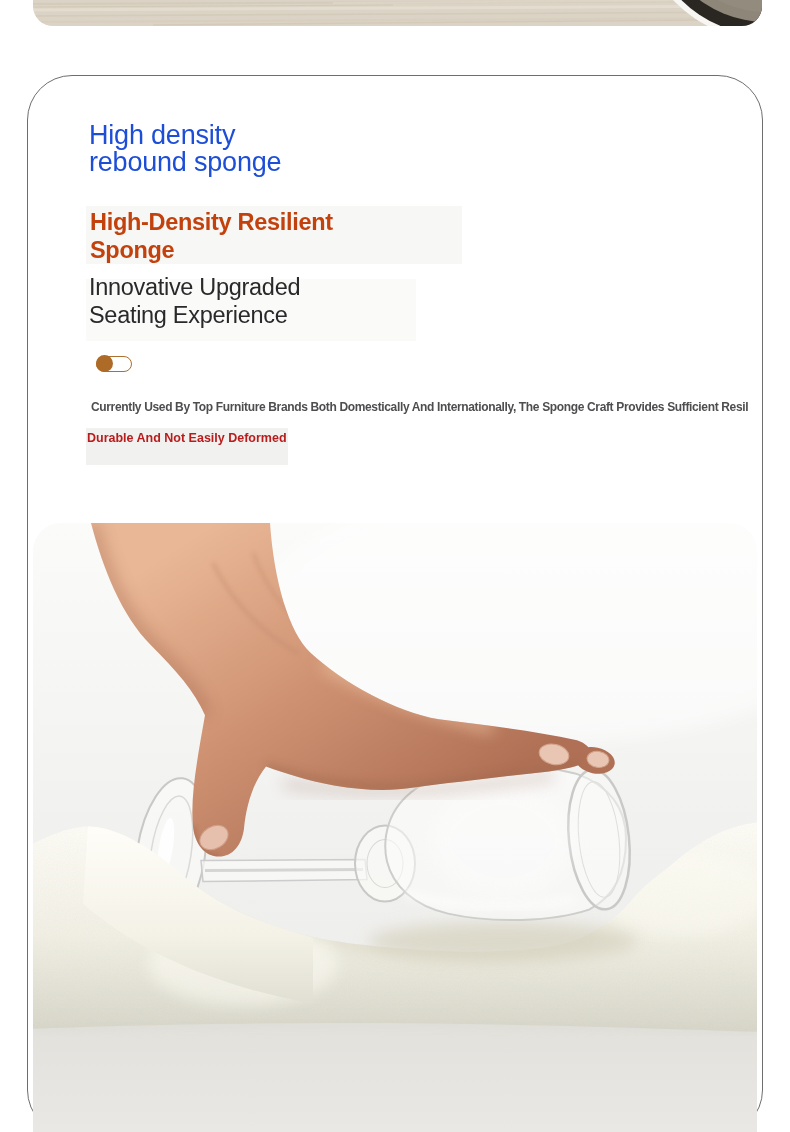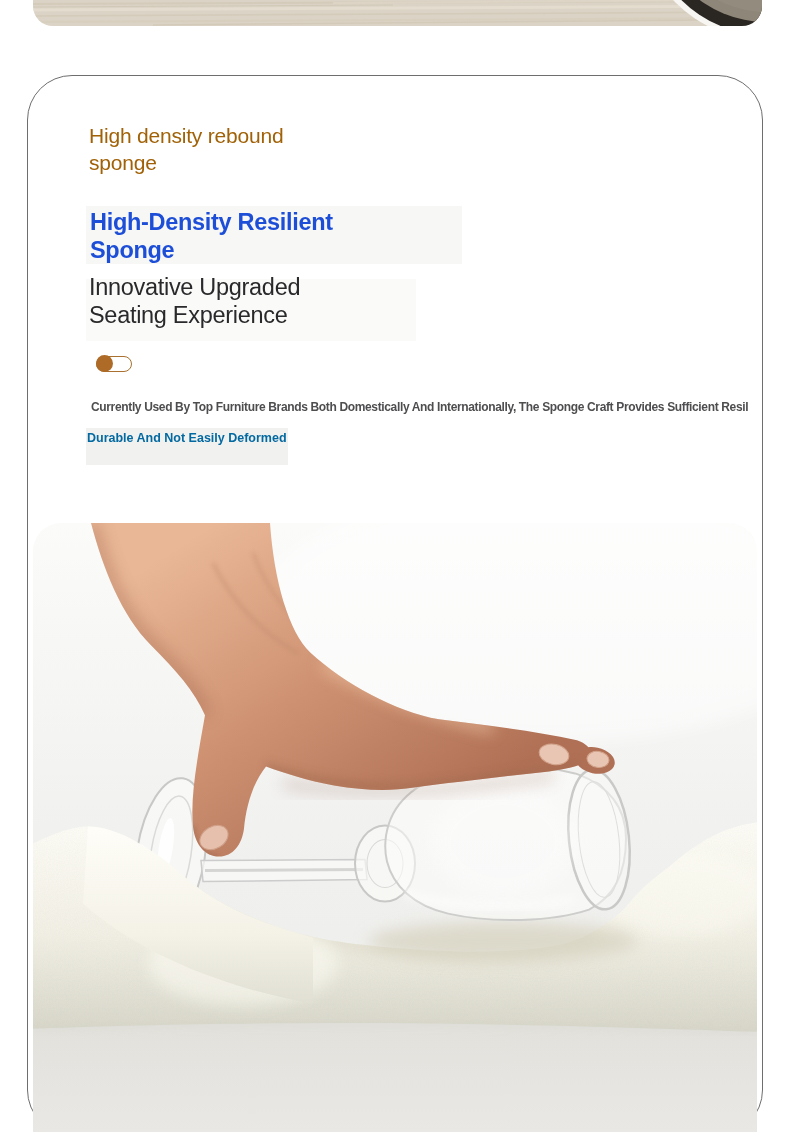--- a/index.html
+++ b/index.html
@@ -11,38 +11,38 @@
   .strip{position:absolute;left:33px;top:0;width:729px;height:26px;
          border-radius:0 0 20px 20px;overflow:hidden;}
   .strip svg{display:block;width:100%;height:100%;}
 
   
   .card{position:absolute;left:27px;top:75px;width:736px;height:1060px;
         box-sizing:border-box;border:1px solid #6e6e6e;border-radius:45px;
         background:#fff;}
 
   .subtitle{position:absolute;left:61px;top:46px;width:222px;
-            font-size:21px;line-height:27px;color:#a16207;letter-spacing:-.2px;}
+            font-size:27px;line-height:27px;color:#1d4ed8;letter-spacing:-.2px;}
   .hl1{position:absolute;left:58px;top:130px;width:376px;height:58px;background:#f7f7f5;}
   .hl2{position:absolute;left:58px;top:203px;width:330px;height:62px;background:#fafaf8;}
   .h-accent{position:absolute;left:62px;top:132px;width:322px;
             font-size:23.5px;font-weight:bold;line-height:28px;letter-spacing:-.3px;}
   .h-main{position:absolute;left:61px;top:197px;width:280px;
           font-size:23.5px;font-weight:normal;line-height:28px;color:#29292b;letter-spacing:-.3px;}
 
   .toggle{position:absolute;left:68px;top:280px;width:34px;height:14px;
           border:1.5px solid #a9702f;border-radius:9px;}
   .toggle .knob{position:absolute;left:-1px;top:-2px;width:17px;height:17px;
           border-radius:50%;background:#ae6b28;}
 
   .para{position:absolute;left:63px;top:324px;width:1100px;white-space:nowrap;
         font-size:12px;font-weight:700;letter-spacing:-.35px;color:#4e4e50;}
   .note{position:absolute;left:58px;top:352px;width:202px;height:37px;
         box-sizing:border-box;background:#f1f1ef;padding:3px 0 15px 1px;
-        font-size:12.5px;font-weight:700;line-height:15px;color:#0369a1;}
+        font-size:12.5px;font-weight:700;line-height:15px;color:#b91c1c;}
 
   
   .photo{position:absolute;left:33px;top:523px;width:724px;height:610px;
          border-radius:28px 28px 0 0;overflow:hidden;}
   .photo svg{display:block;width:100%;height:100%;}
 </style>
 </head>
 <body>
 
 <div class="page">
@@ -64,21 +64,21 @@
       <circle cx="733" cy="-92" r="104" fill="#968e80" opacity="0.7"></circle>
     </svg>
   </div>
 
   <div class="card">
     <div class="subtitle">High density rebound sponge</div>
 
     <div class="hl1"></div>
     <div class="hl2"></div>
 
-    <div class="h-accent" style="color:#1d4ed8">High-Density Resilient Sponge</div>
+    <div class="h-accent" style="color:#c2410c">High-Density Resilient Sponge</div>
     <div class="h-main">Innovative Upgraded Seating Experience</div>
 
     <div class="toggle">
       <div class="knob"></div>
     </div>
 
     <div class="para">Currently Used By Top Furniture Brands Both Domestically And Internationally, The Sponge Craft Provides Sufficient Resil</div>
     <div class="note">Durable And Not Easily Deformed</div>
   </div>
 

